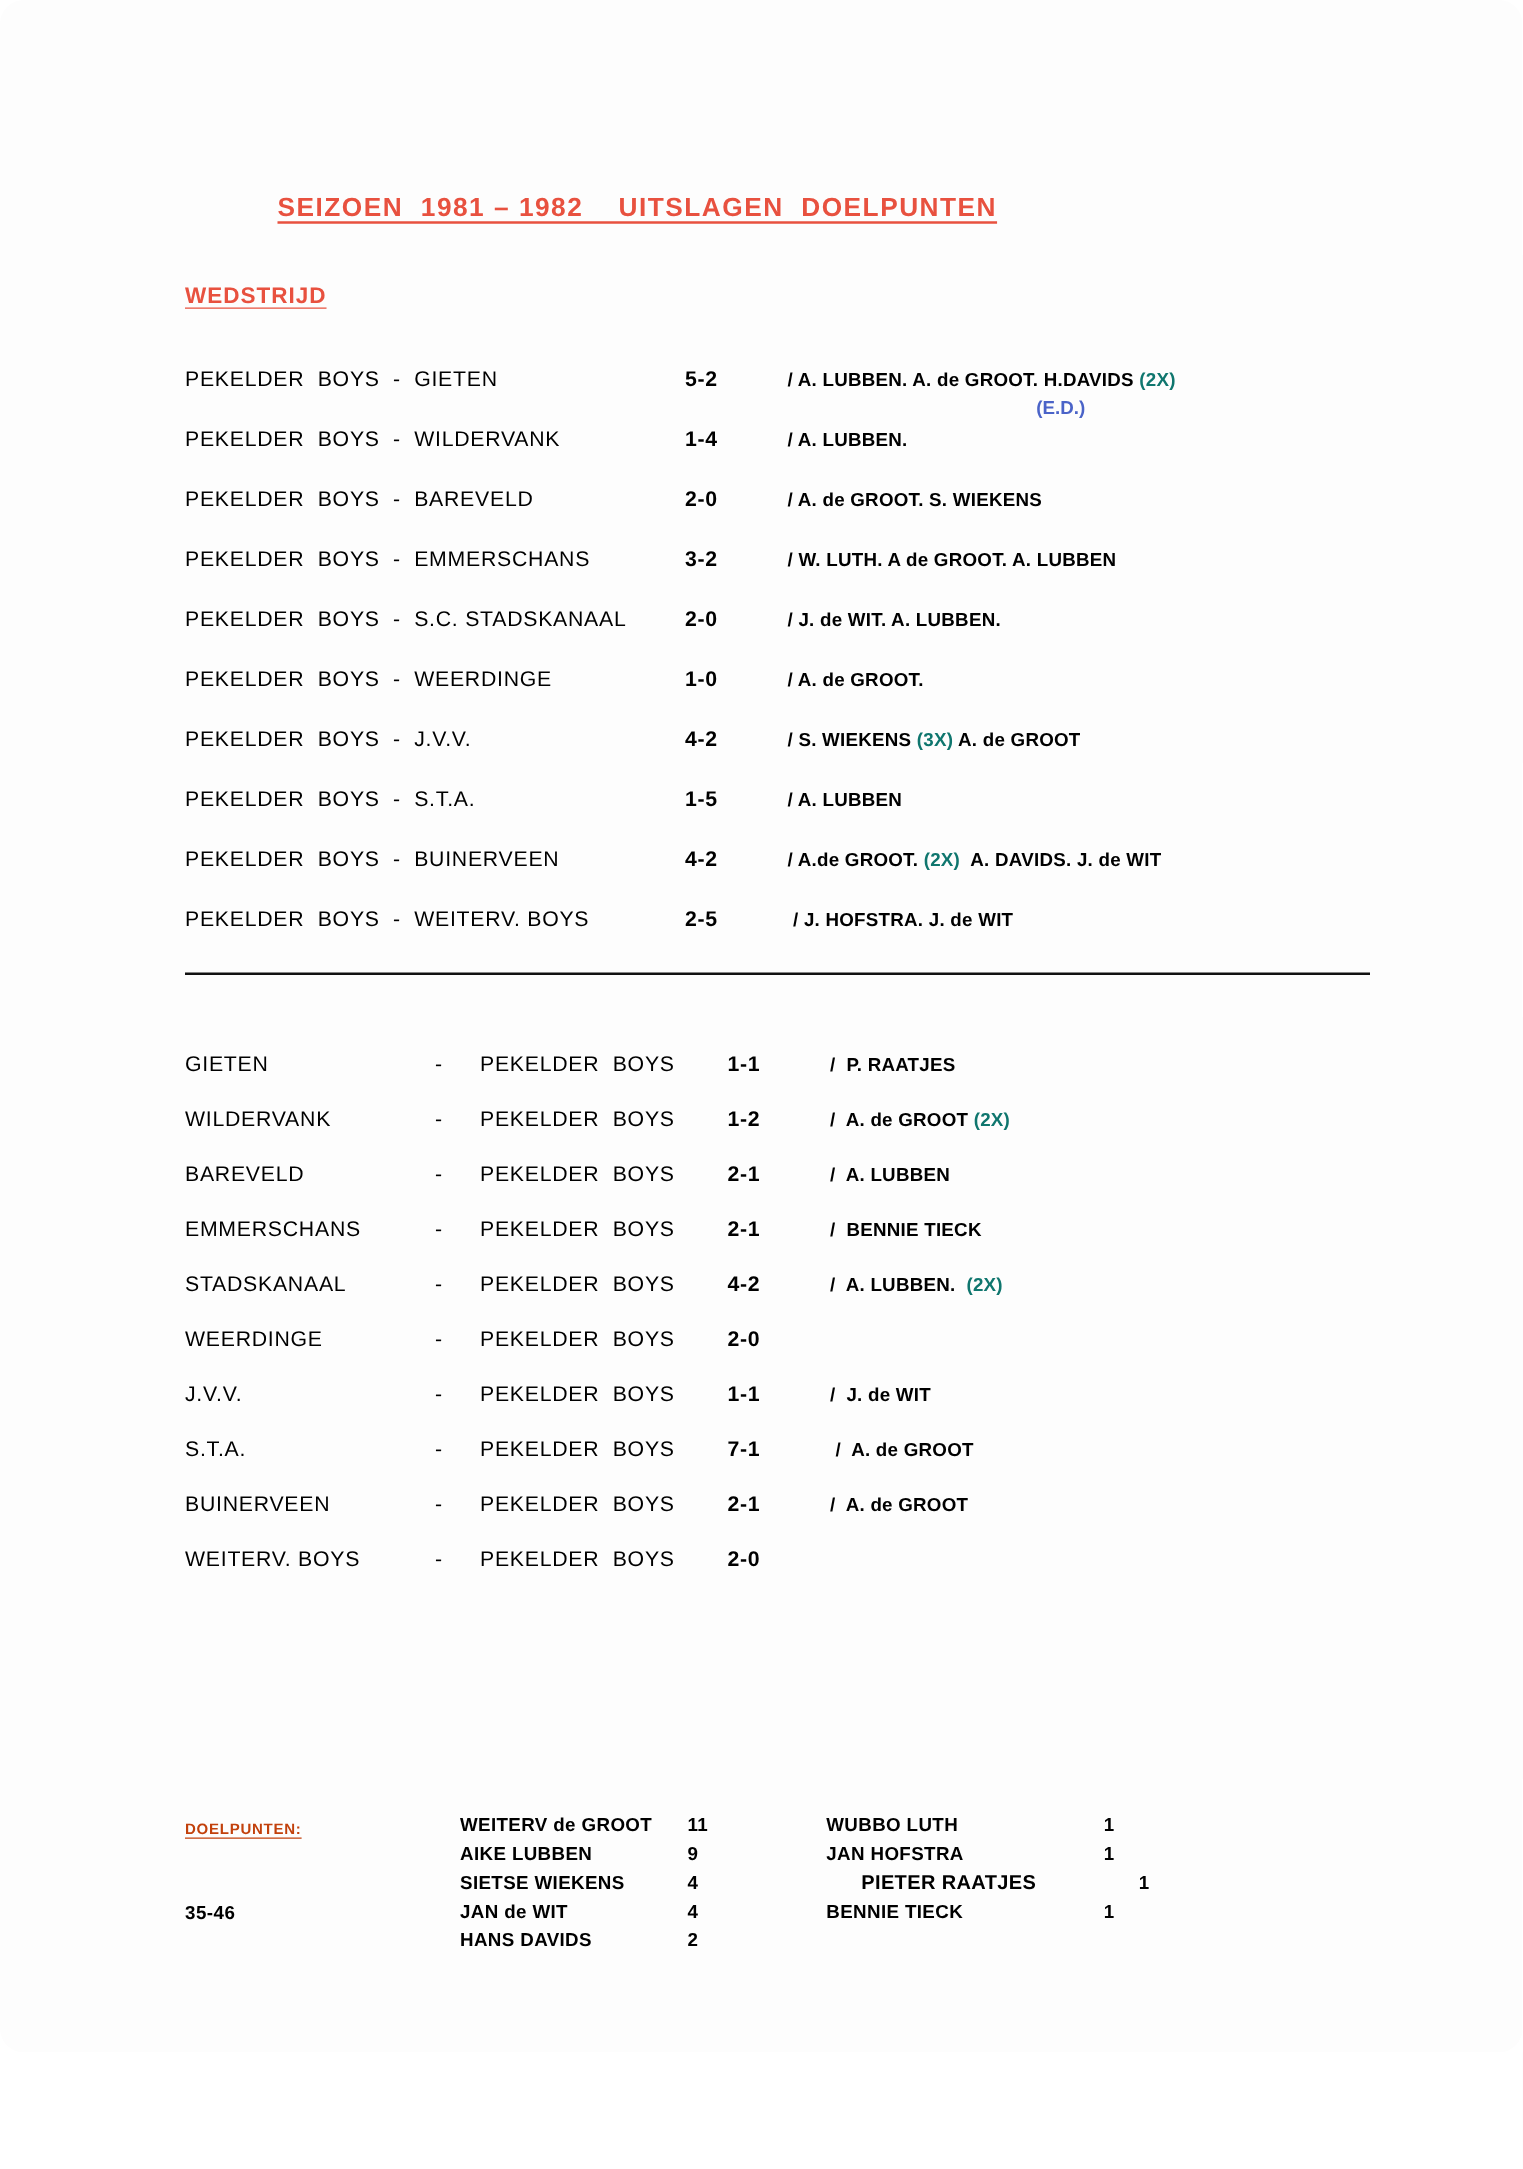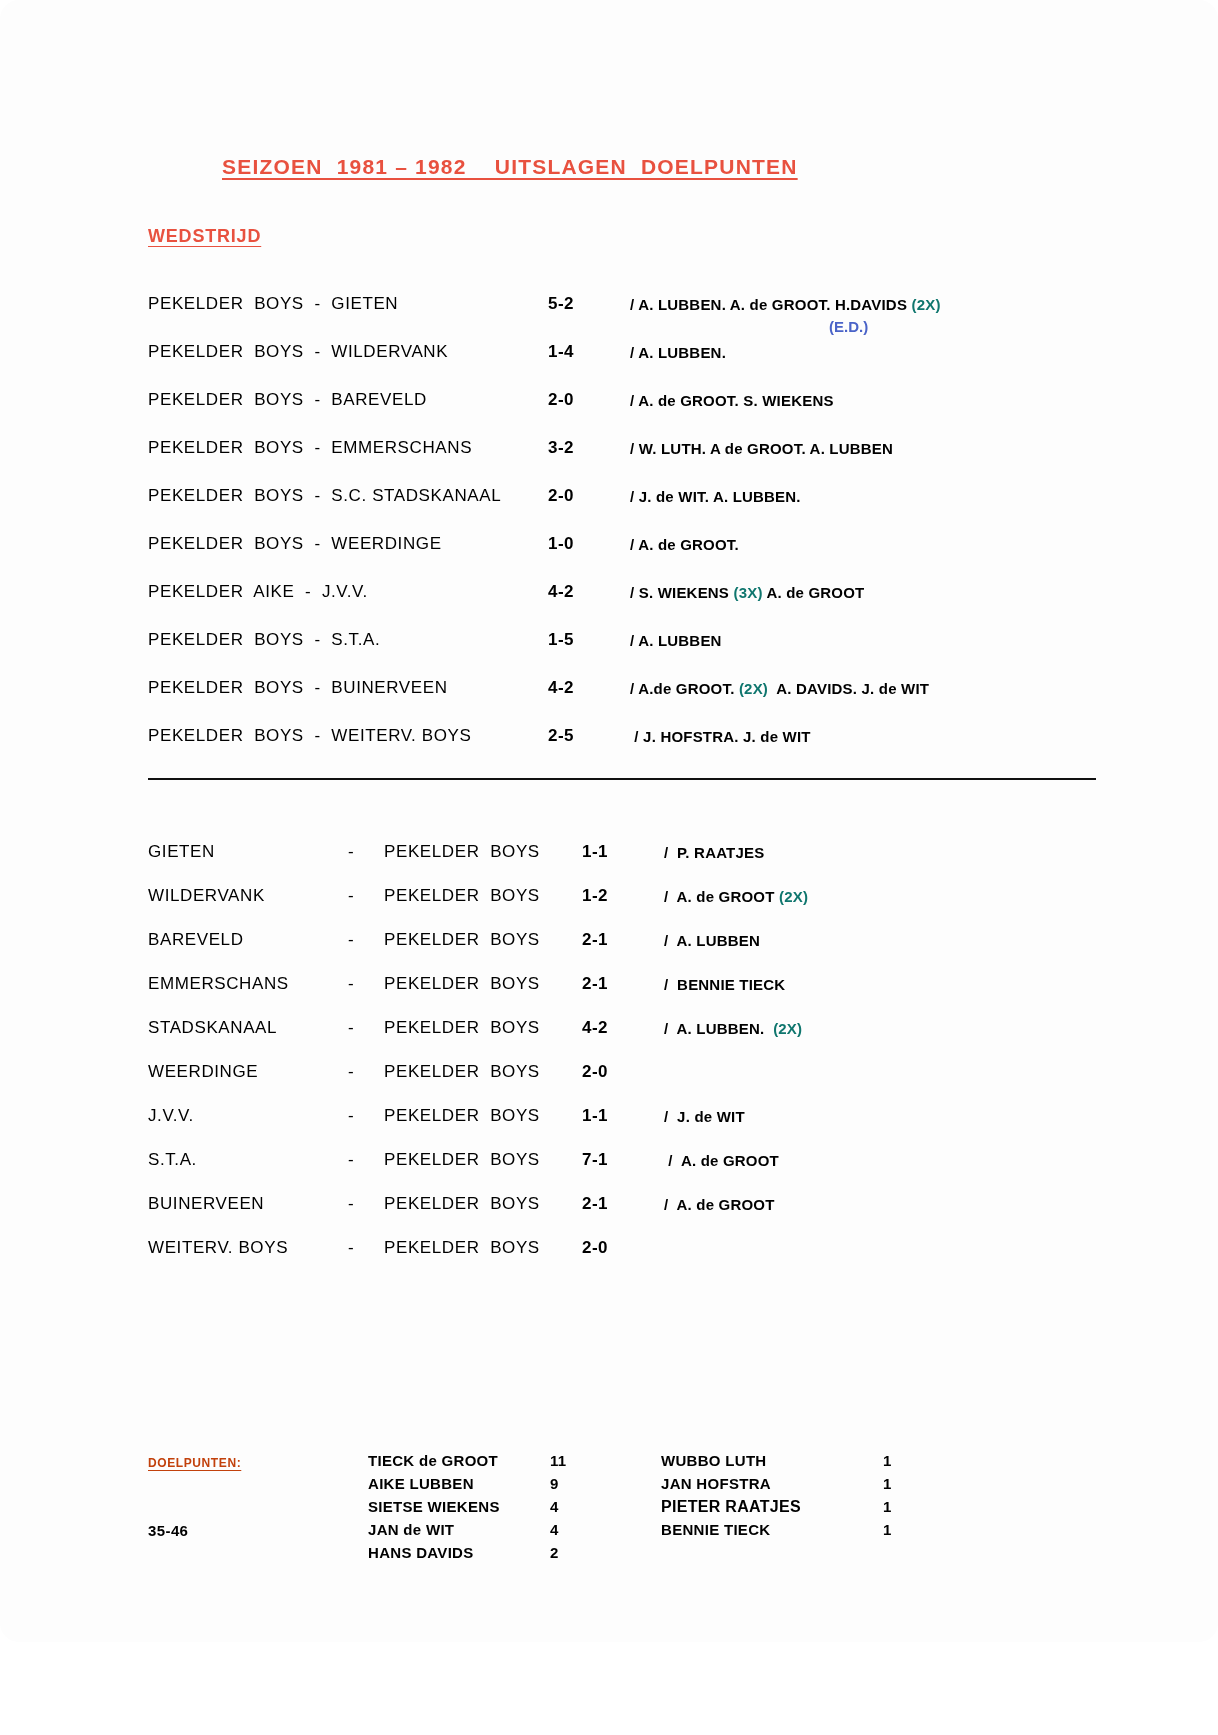--- a/index.html
+++ b/index.html
@@ -148,21 +148,21 @@
   .scorers-col1 { left: 368px; top: 1452px; }
   .scorers-col2 { left: 661px; top: 1452px; }
   .scorer-line {
     display: flex;
     height: 23px;
     align-items: baseline;
   }
   .scorer-name { width: 182px; white-space: pre; }
   .scorer-name.wide { width: 222px; }
   .scorer-count { width: 40px; }
-  .scorer-big { font-size: 16px; }
+  .scorer-big { font-size: 16px; margin-left: 28px; }
 </style>
 </head>
 <body>
 
 <div class="page">
 
   <div class="title">SEIZOEN  1981 – 1982    UITSLAGEN  DOELPUNTEN</div>
   <div class="section-label">WEDSTRIJD</div>
 
   <div class="block block-home">
@@ -198,21 +198,21 @@
       <div class="col-scorers"><span>/ J. de WIT. A. LUBBEN.</span><span class="mult"></span><span></span></div>
     </div>
 
     <div class="match-row">
       <div class="col-teams">PEKELDER  BOYS  -  WEERDINGE</div>
       <div class="col-score">1-0</div>
       <div class="col-scorers"><span>/ A. de GROOT.</span><span class="mult"></span><span></span></div>
     </div>
 
     <div class="match-row">
-      <div class="col-teams">PEKELDER  AIKE  -  J.V.V.</div>
+      <div class="col-teams">PEKELDER  BOYS  -  J.V.V.</div>
       <div class="col-score">4-2</div>
       <div class="col-scorers"><span>/ S. WIEKENS </span><span class="mult">(3X)</span><span> A. de GROOT</span></div>
     </div>
 
     <div class="match-row">
       <div class="col-teams">PEKELDER  BOYS  -  S.T.A.</div>
       <div class="col-score">1-5</div>
       <div class="col-scorers"><span>/ A. LUBBEN</span><span class="mult"></span><span></span></div>
     </div>
 
@@ -314,21 +314,21 @@
       <div class="col-scorers"><span></span><span class="mult"></span><span></span></div>
     </div>
 
   </div>
 
   <div class="scorers-title">DOELPUNTEN:</div>
   <div class="scorers-range">35-46</div>
 
   <div class="scorers-col scorers-col1">
     <div class="scorer-line">
-      <span class="scorer-name">TIECK de GROOT</span>
+      <span class="scorer-name">WEITERV de GROOT</span>
       <span class="scorer-count">11</span>
     </div>
     <div class="scorer-line">
       <span class="scorer-name">AIKE LUBBEN</span>
       <span class="scorer-count">9</span>
     </div>
     <div class="scorer-line">
       <span class="scorer-name">SIETSE WIEKENS</span>
       <span class="scorer-count">4</span>
     </div>

